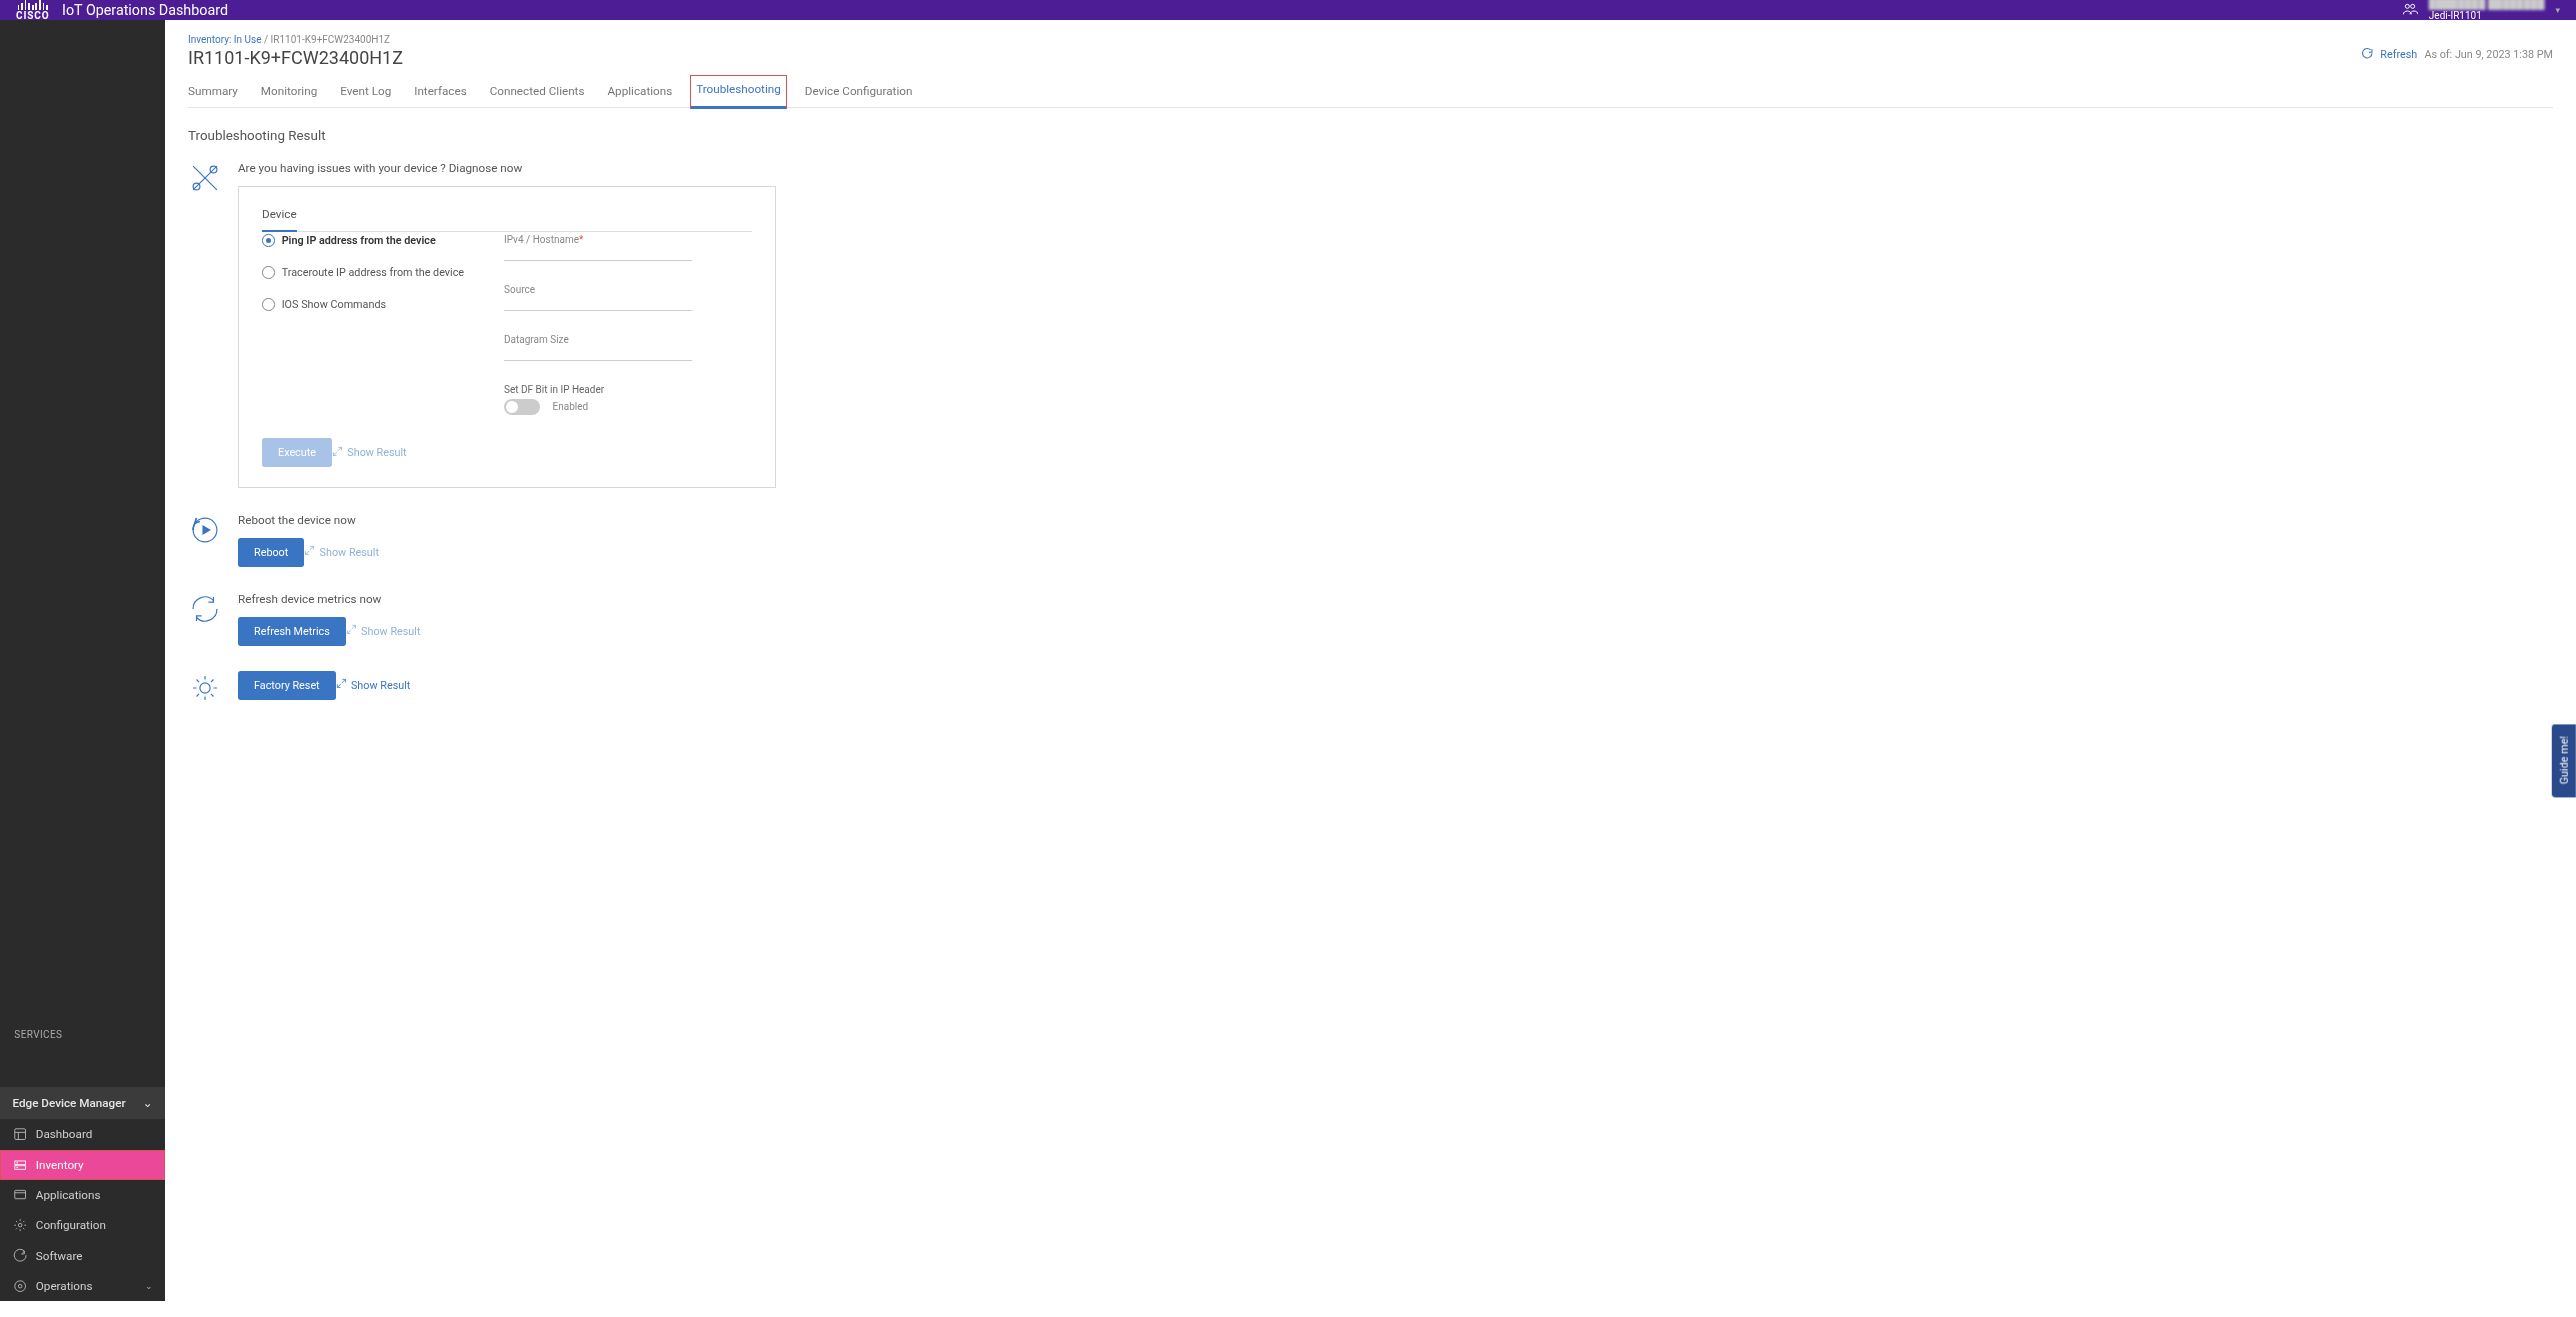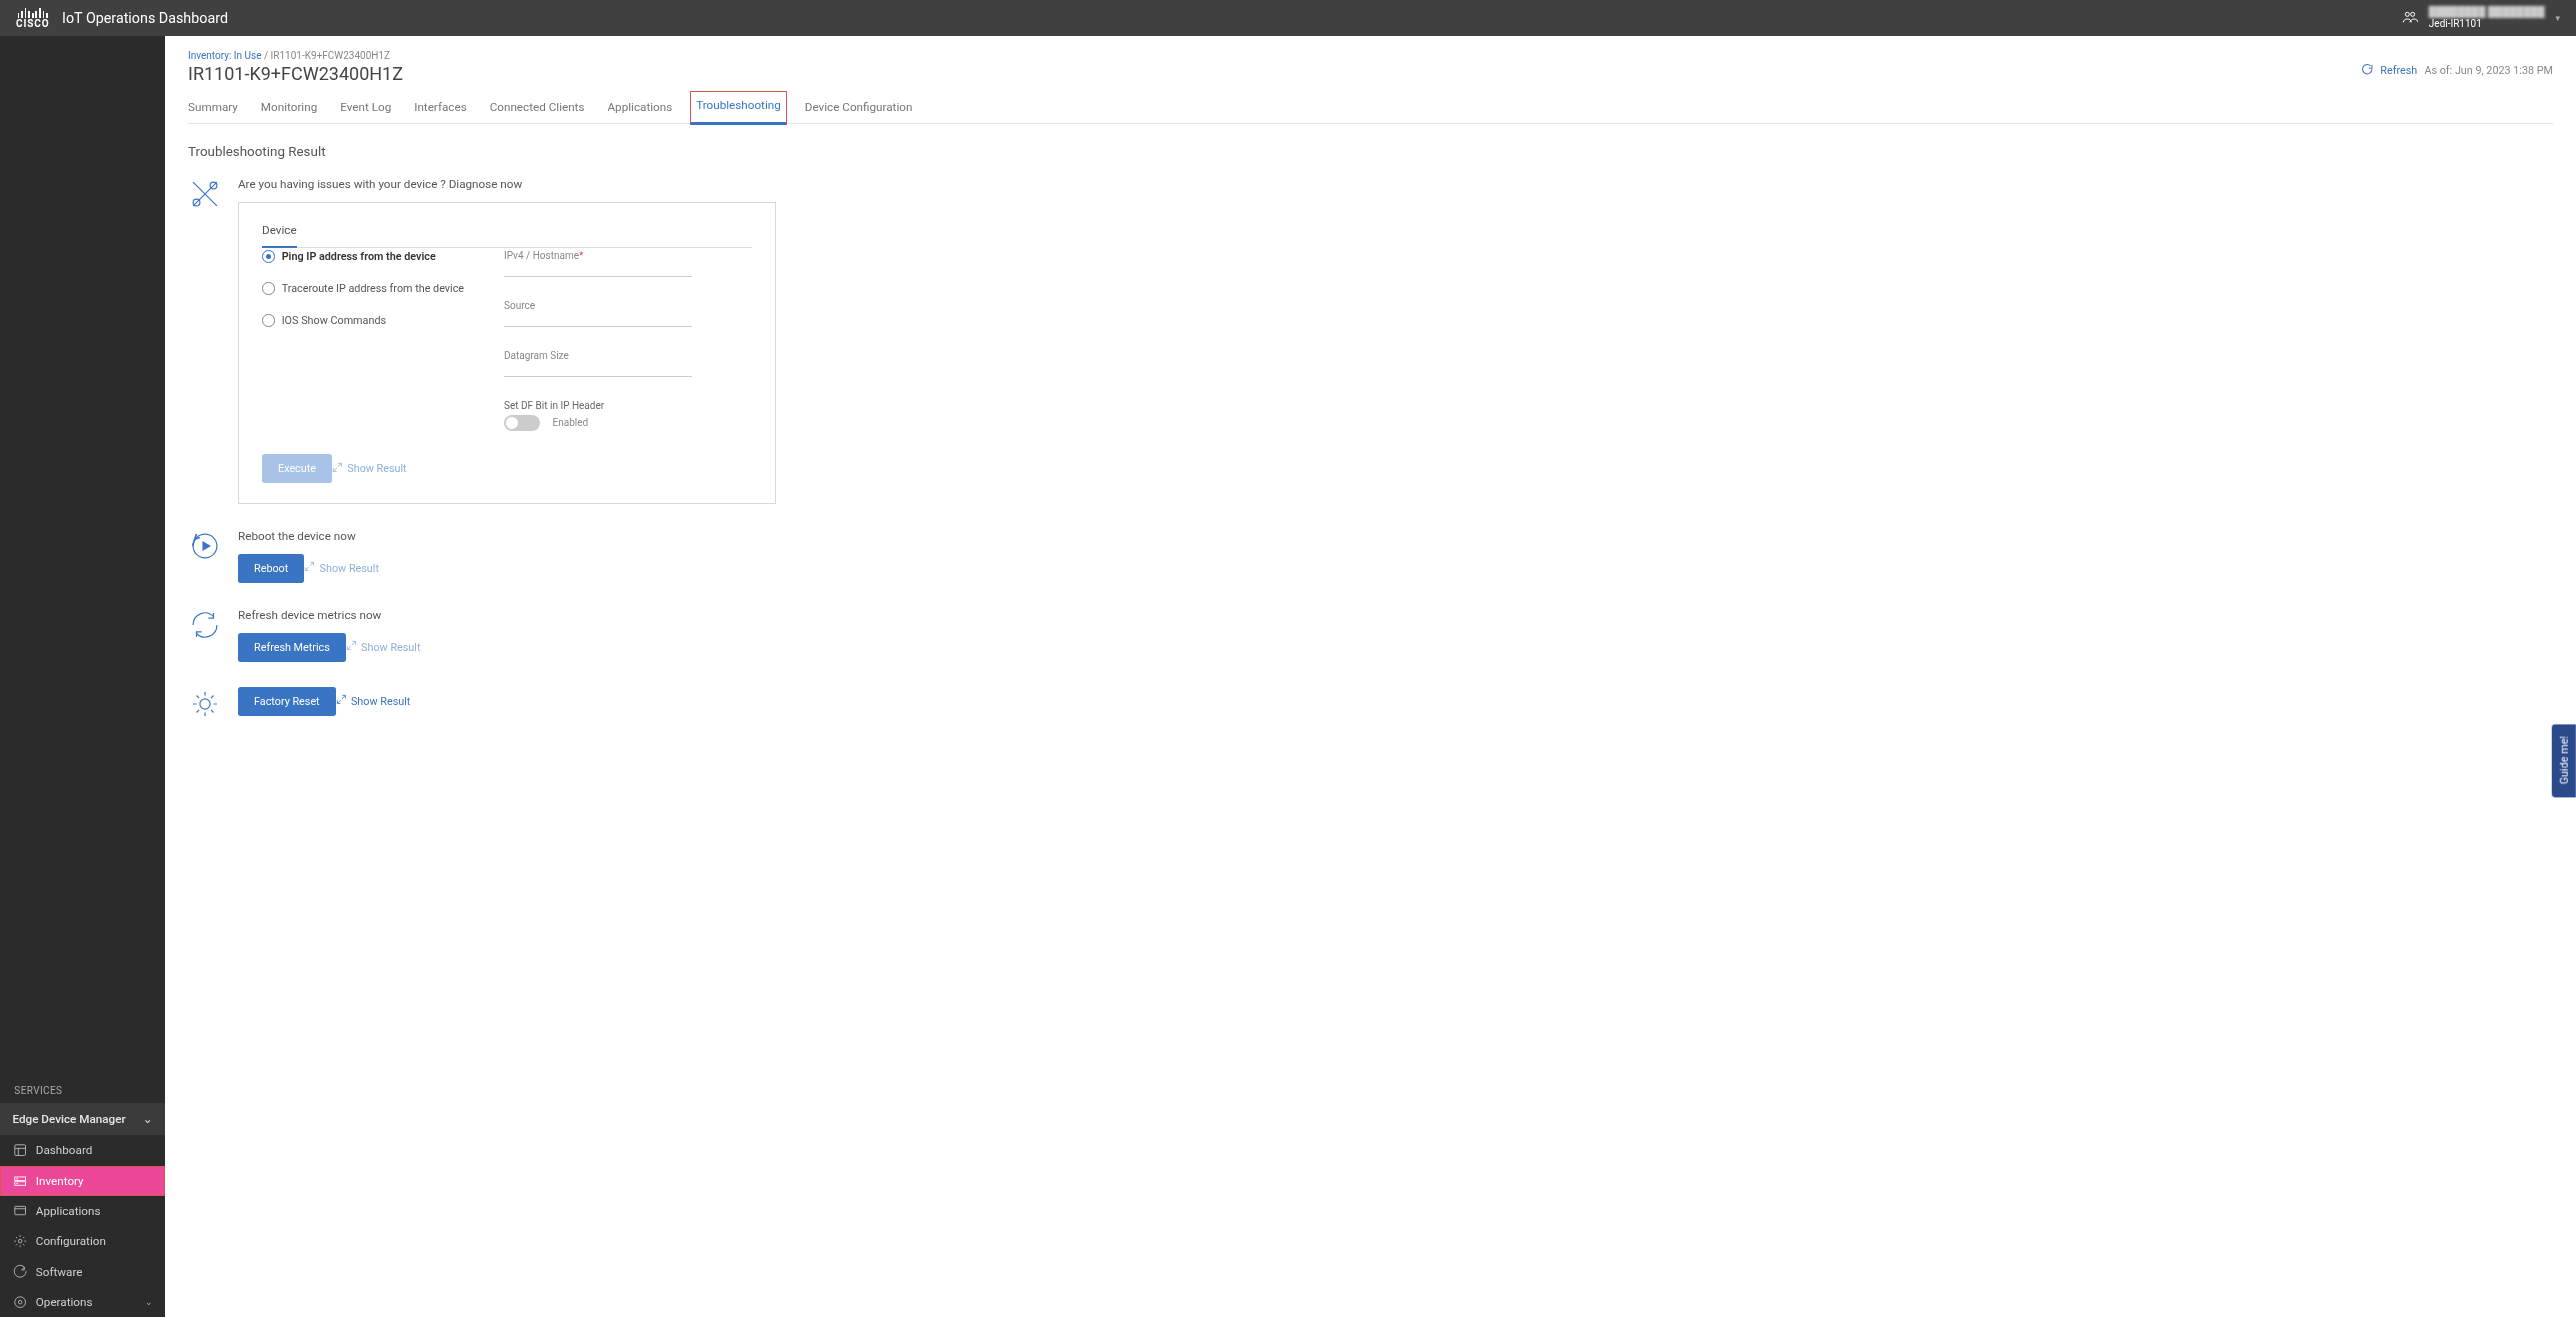--- a/index.html
+++ b/index.html
@@ -1,38 +1,38 @@
 <!DOCTYPE html>
 <html style="font-size:14.3px"><head>
 <meta charset="utf-8">
 <style>
   * { box-sizing: border-box; margin: 0; padding: 0; font-family: -apple-system, BlinkMacSystemFont, "Segoe UI", Roboto, Arial, sans-serif; }
   body { background: #fff; color: #444; font-size: 11.7px; }
   .topbar {
-    height: 36px; background: #404040; color: #fff; display: flex;
+    height: 20px; background: #4c1d95; color: #fff; display: flex;
     align-items: center; padding: 0 16px; justify-content: space-between;
   }
   .topbar-left { display: flex; align-items: center; gap: 12.5px; }
   .cisco-logo { font-size: 10px; font-weight: bold; letter-spacing: 0.9px; display:flex; flex-direction:column; align-items:center; line-height:1; }
   .cisco-bars { display:flex; gap:1.8px; height:10.8px; align-items:flex-end; margin-bottom:0.9px;}
   .cisco-bars span { width:1.8px; background:#fff; }
   .app-title { font-size: 14.3px; font-weight: 400; }
   .topbar-right { display:flex; align-items:center; gap:10.8px; font-size:10.8px; }
   .org-block { display:flex; flex-direction:column; align-items:flex-start; line-height:1.2; }
   .org-name { filter: blur(1.8px); font-size:10px; color:#ccc;}
   .org-sub { font-size:10px; }
   .people-icon svg { width:16px; height:16px; stroke:#fff; stroke-width:1.5; fill:none;}
   .chev-down { font-size:9px; color:#aaa; }
 
   .layout { display:flex; height: calc(100vh - 36px); }
   .sidebar { width: 165px; background:#2b2b2b; color:#e6e6e6; display:flex; flex-direction:column;justify-content:flex-end; }
   .sidebar-hdr { padding: 10.8px 14.3px 7.2px; font-size:10px; letter-spacing:0.4px; color:#aaa; }
   .sidebar-section {
     background:#3b3b3b; padding: 9px 12.5px; font-size:11.7px; display:flex;
-    align-items:center; justify-content:space-between; font-weight:500;
+    align-items:center; justify-content:space-between; font-weight:500;margin-top:40px;
   }
   .nav { list-style:none; }
   .nav li {
     display:flex; align-items:center; gap:9px; padding: 8px 12.5px;
     font-size:11.7px; color:#d0d0d0; cursor:pointer;
   }
   .nav li.active {
     background:#ec4899; color:#fff; outline: 1.8px solid #d9534f; outline-offset:-1.8px;
   }
   .nav li .nav-icon { width:14.3px; height:14.3px; display:inline-flex; align-items:center; justify-content:center;}

